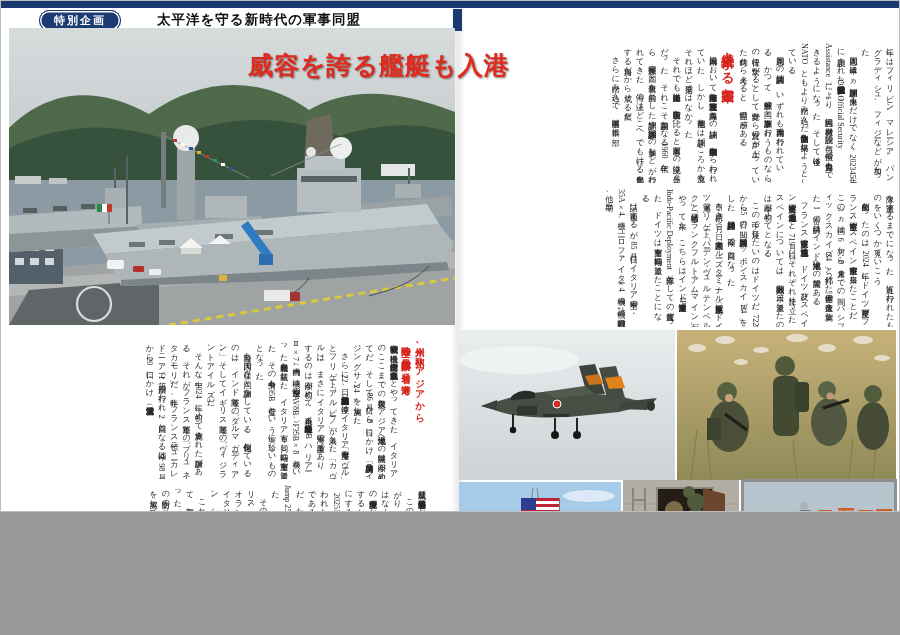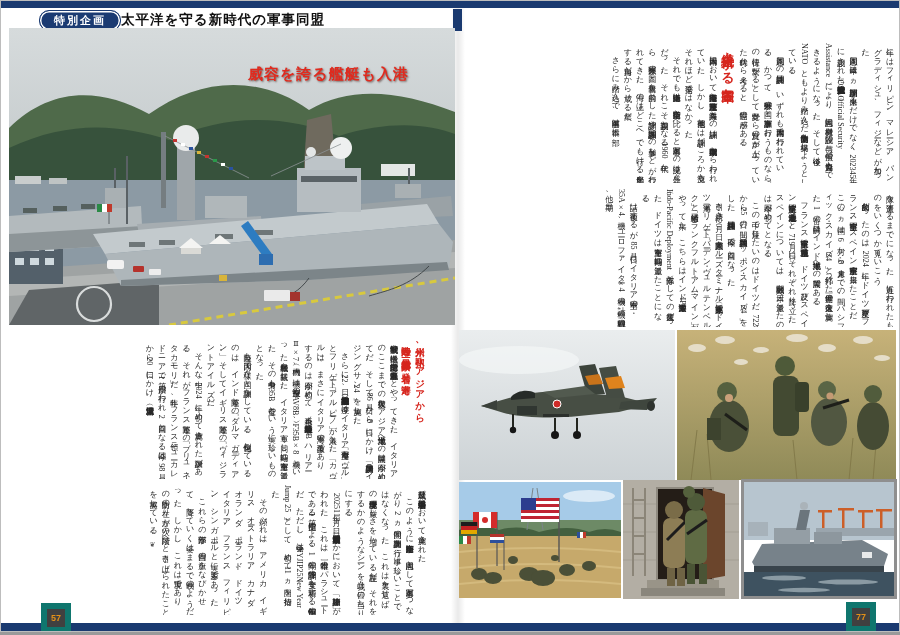--- a/index.html
+++ b/index.html
@@ -1,41 +1,41 @@
 <!DOCTYPE html>
 <html><head>
 <meta charset="utf-8">
 <style>
   html,body{margin:0;padding:0;background:#9a9a9a;}
-  .canvas{position:relative;width:900px;height:632px;background:#ffffff;overflow:hidden;
+  .canvas{position:relative;width:900px;height:512px;background:#ffffff;overflow:hidden;
           border:1px solid #bdbdbd;box-sizing:border-box;font-family:"Liberation Sans",sans-serif;}
   .bar{position:absolute;left:0;width:900px;background:#1a3a70;}
   .bar.top{top:0;height:7px;}
   .bar.bottom{top:622px;height:13px;}
   .gutter{position:absolute;left:450px;top:7px;width:14px;height:615px;
           background:linear-gradient(90deg,rgba(0,0,0,0) 0%,rgba(0,0,0,0.08) 45%,rgba(0,0,0,0.08) 55%,rgba(0,0,0,0) 100%);}
   .gutter-tab{position:absolute;left:452px;top:8px;width:9px;height:22px;background:#1a3a70;}
 
   .header-badge{position:absolute;left:38px;top:9px;background:#1b3b72;color:#fff;
       border:1.5px solid #1b3b72;box-shadow:inset 0 0 0 1.5px #fff;border-radius:10px;
       font-size:11px;font-weight:bold;padding:2px 14px;letter-spacing:2px;}
-  .header-title{position:absolute;left:120px;top:10px;font-size:13.5px;font-weight:bold;color:#101010;letter-spacing:1px;}
+  .header-title{position:absolute;left:120px;top:10px;font-size:13.5px;font-weight:bold;color:#101010;letter-spacing:1px;padding-left:36px;}
 
   .photo{position:absolute;overflow:hidden;background:#ccc;}
   .photo svg{display:block;}
   #photo-carrier{left:8px;top:27px;width:446px;height:297px;}
   #photo-jet{left:458px;top:329px;width:216px;height:150px;}
   #photo-soldiers{left:676px;top:329px;width:219px;height:150px;}
   #photo-flags{left:458px;top:481px;width:162px;height:116px;}
   #photo-door{left:622px;top:479px;width:116px;height:119px;}
   #photo-ship{left:740px;top:478px;width:150px;height:114px;border:3px solid #8f8f8f;background:#fff;}
 
   .red-headline{position:absolute;color:#e02a1e;font-weight:bold;letter-spacing:1px;
       font-family:"Liberation Sans",sans-serif;white-space:nowrap;}
-  #headline-left{left:247px;top:48px;font-size:15px;text-shadow:1px 1px 2px rgba(40,10,0,0.55);margin-top:16px;}
+  #headline-left{left:247px;top:48px;font-size:25px;text-shadow:1px 1px 2px rgba(40,10,0,0.55);}
   #headline-right{left:477px;top:452px;font-size:19px;text-shadow:1px 1px 0 rgba(255,255,255,0.65);}
 
   .vtext{position:absolute;writing-mode:vertical-rl;text-orientation:mixed;overflow:hidden;
       color:#262626;font-size:8px;line-height:12.2px;
       font-family:"Liberation Serif","DejaVu Serif",serif;}
   #r-dan1{left:462px;top:42px;width:432px;height:140px;}
   #r-dan2{left:462px;top:188px;width:432px;height:138px;}
   #l-dan1{left:6px;top:338px;width:420px;height:140px;}
   #l-dan2{left:6px;top:484px;width:420px;height:130px;}
 

